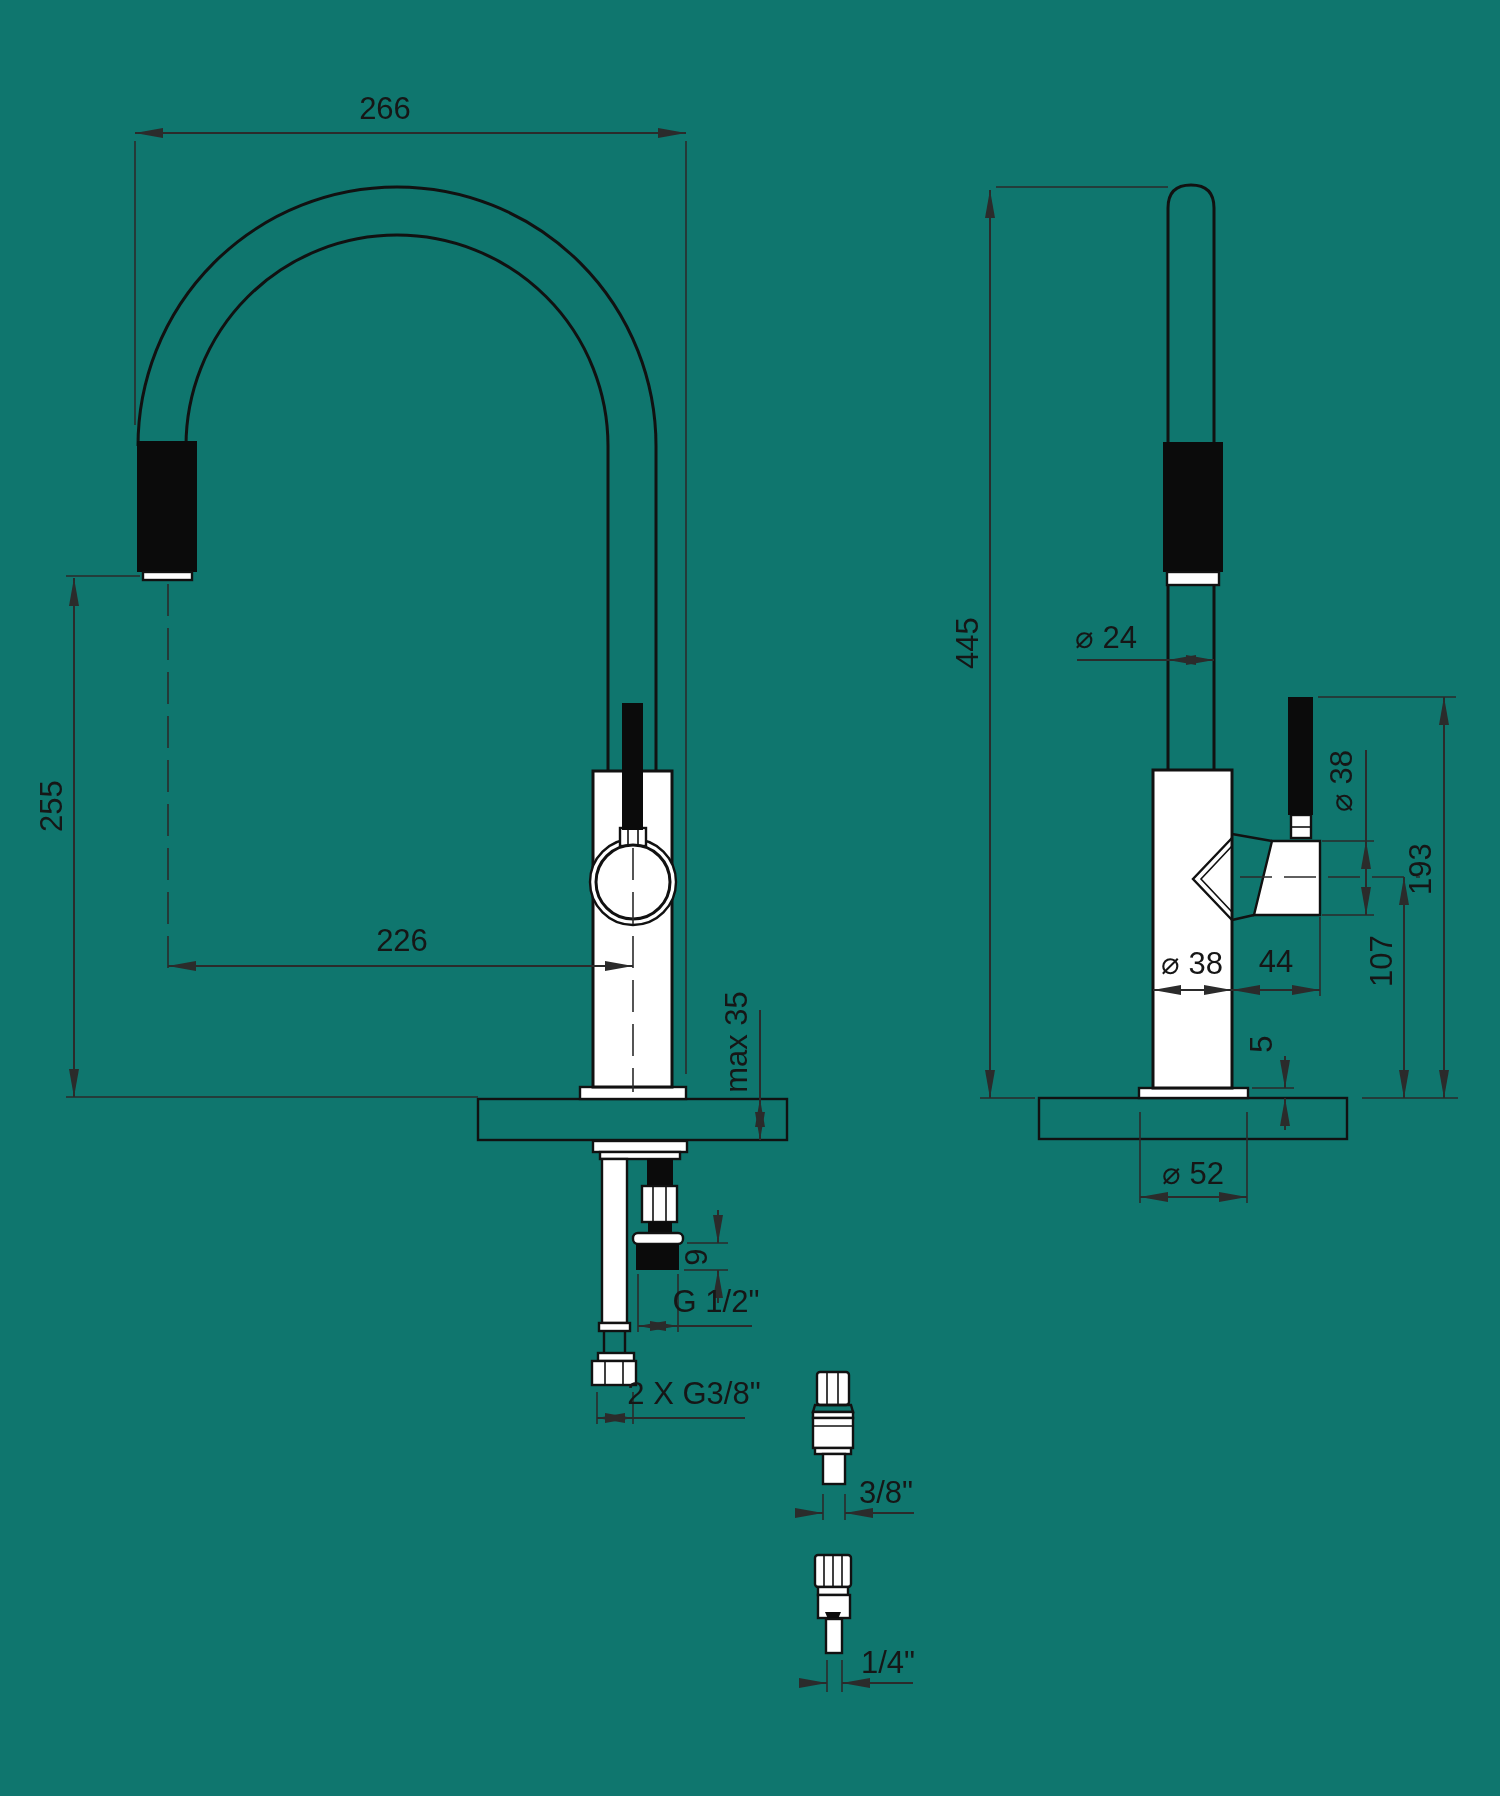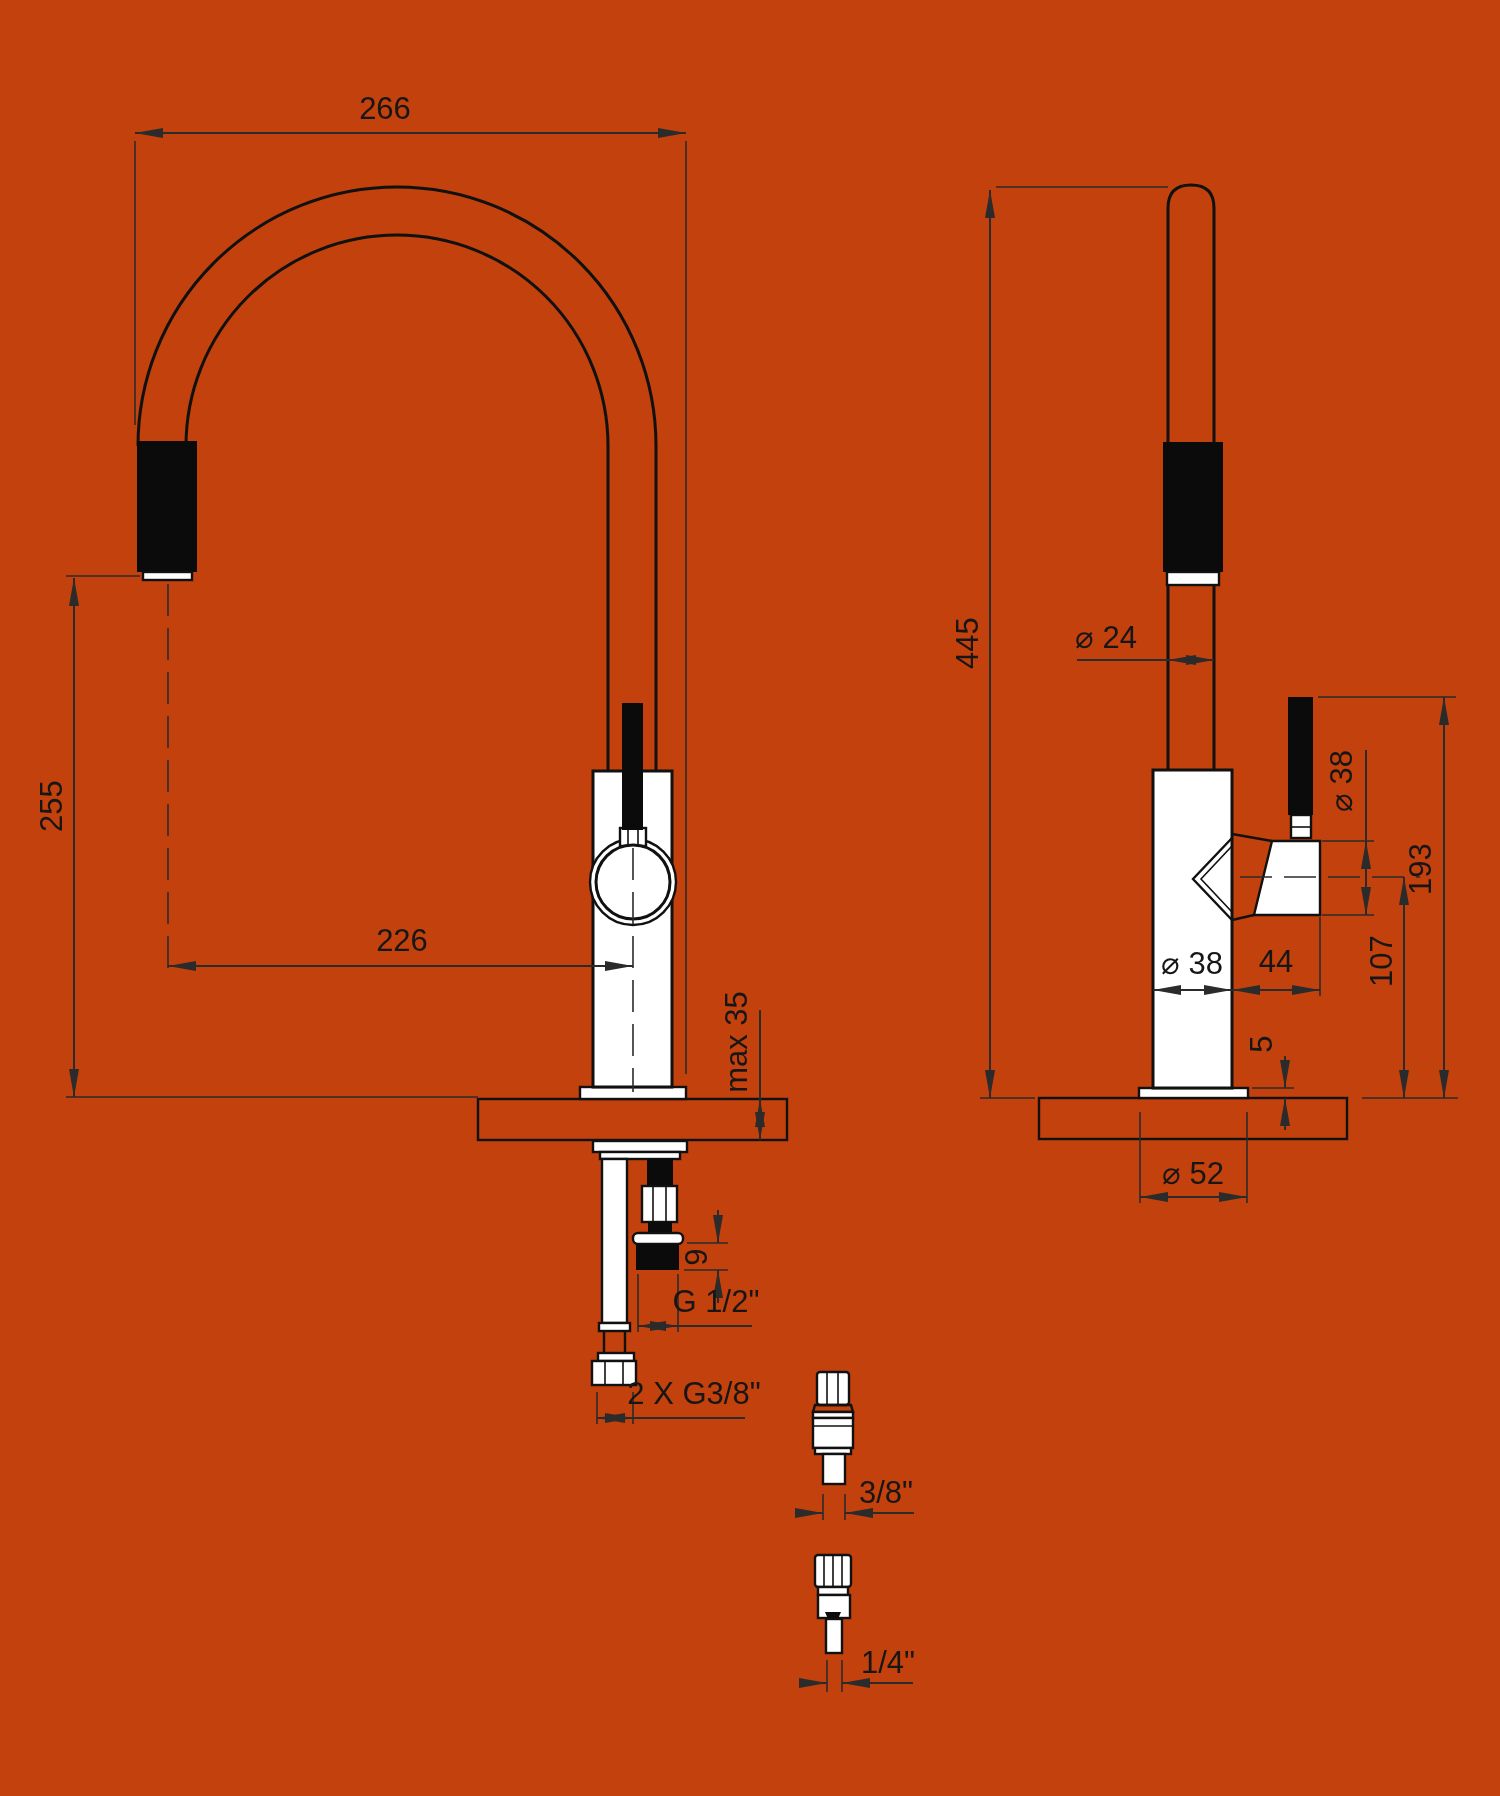--- a/index.html
+++ b/index.html
@@ -1,16 +1,16 @@
 <!DOCTYPE html>
 <html><head>
 <meta charset="utf-8">
 <style>
   html,body{margin:0;padding:0;background:#ffffff;}
-  .canvas{position:relative;width:1500px;height:1796px;background:#c2410c;overflow:hidden;}
+  .canvas{position:relative;width:1500px;height:1796px;background:#0f766e;overflow:hidden;}
   svg{display:block;}
   .ol   {fill:none;stroke:#111;stroke-width:3;}
   .ol2  {fill:none;stroke:#111;stroke-width:2.4;}
   .wf   {fill:#ffffff;stroke:#111;stroke-width:3;}
   .wf2  {fill:#ffffff;stroke:#111;stroke-width:2.4;}
   .blk  {fill:#0b0b0b;stroke:none;}
   .dim  {fill:none;stroke:#2b2b2b;stroke-width:2;}
   .ext  {fill:none;stroke:#2b2b2b;stroke-width:1.6;}
   .cl   {fill:none;stroke:#2b2b2b;stroke-width:1.6;stroke-dasharray:32 12;}
   .lbl  {font-family:"Liberation Sans","DejaVu Sans",sans-serif;font-size:31px;fill:#161616;text-anchor:middle;}

